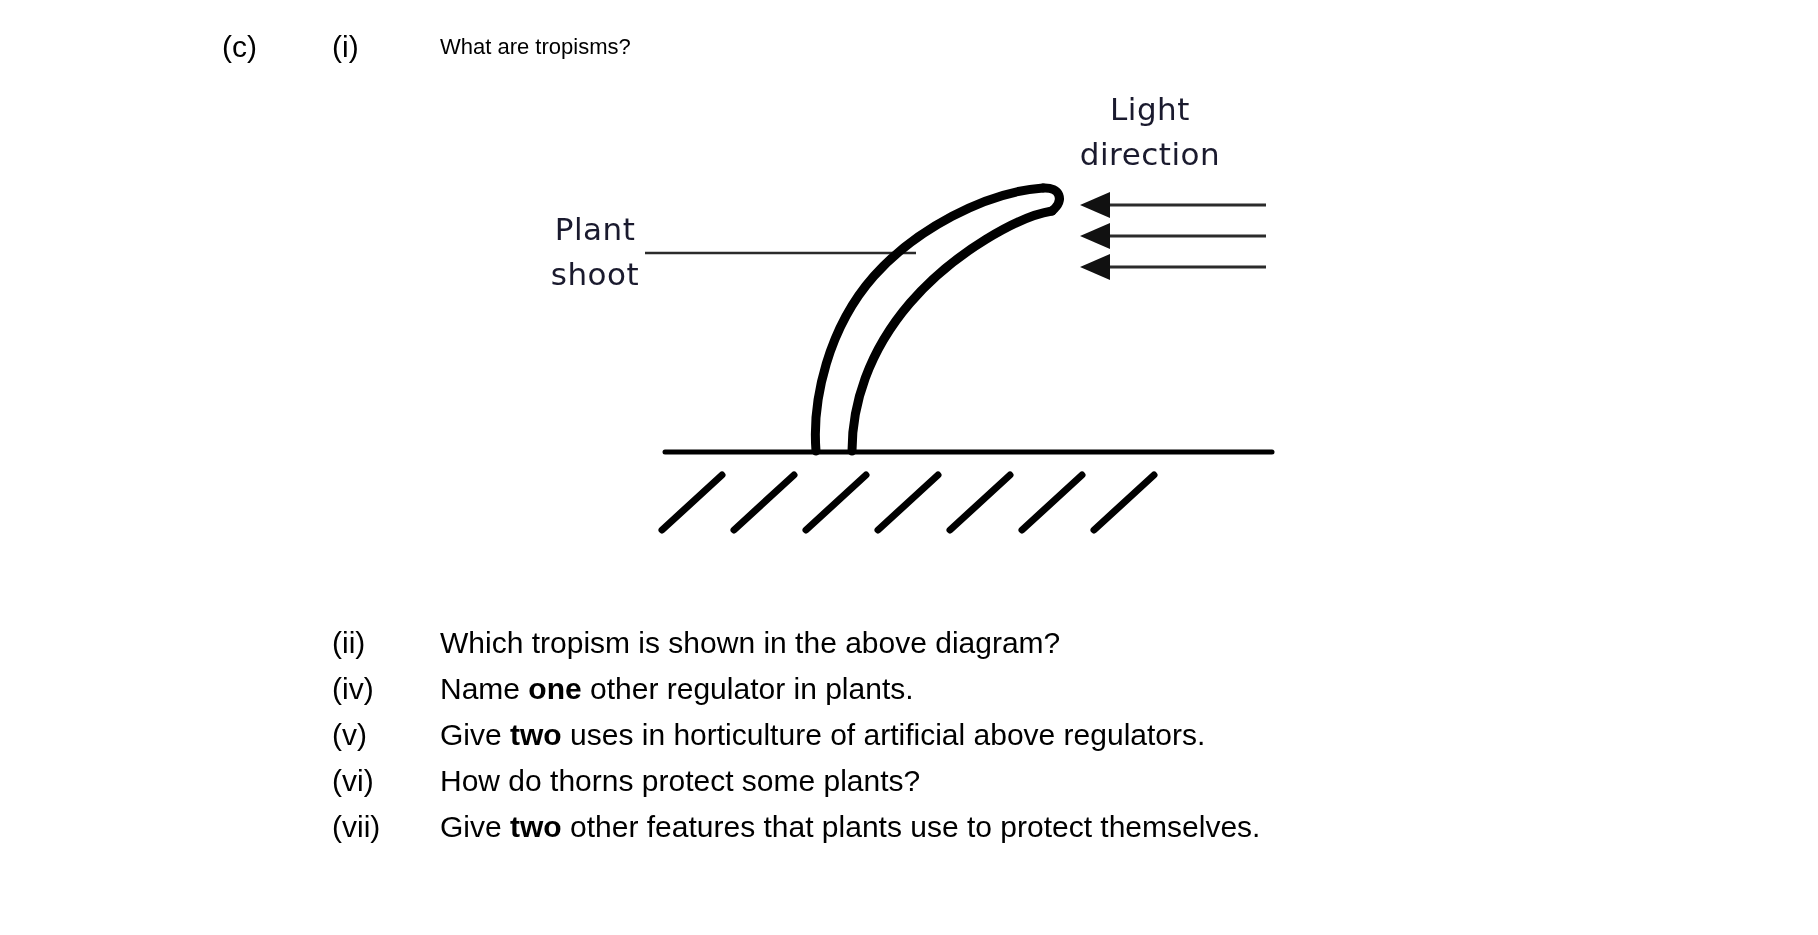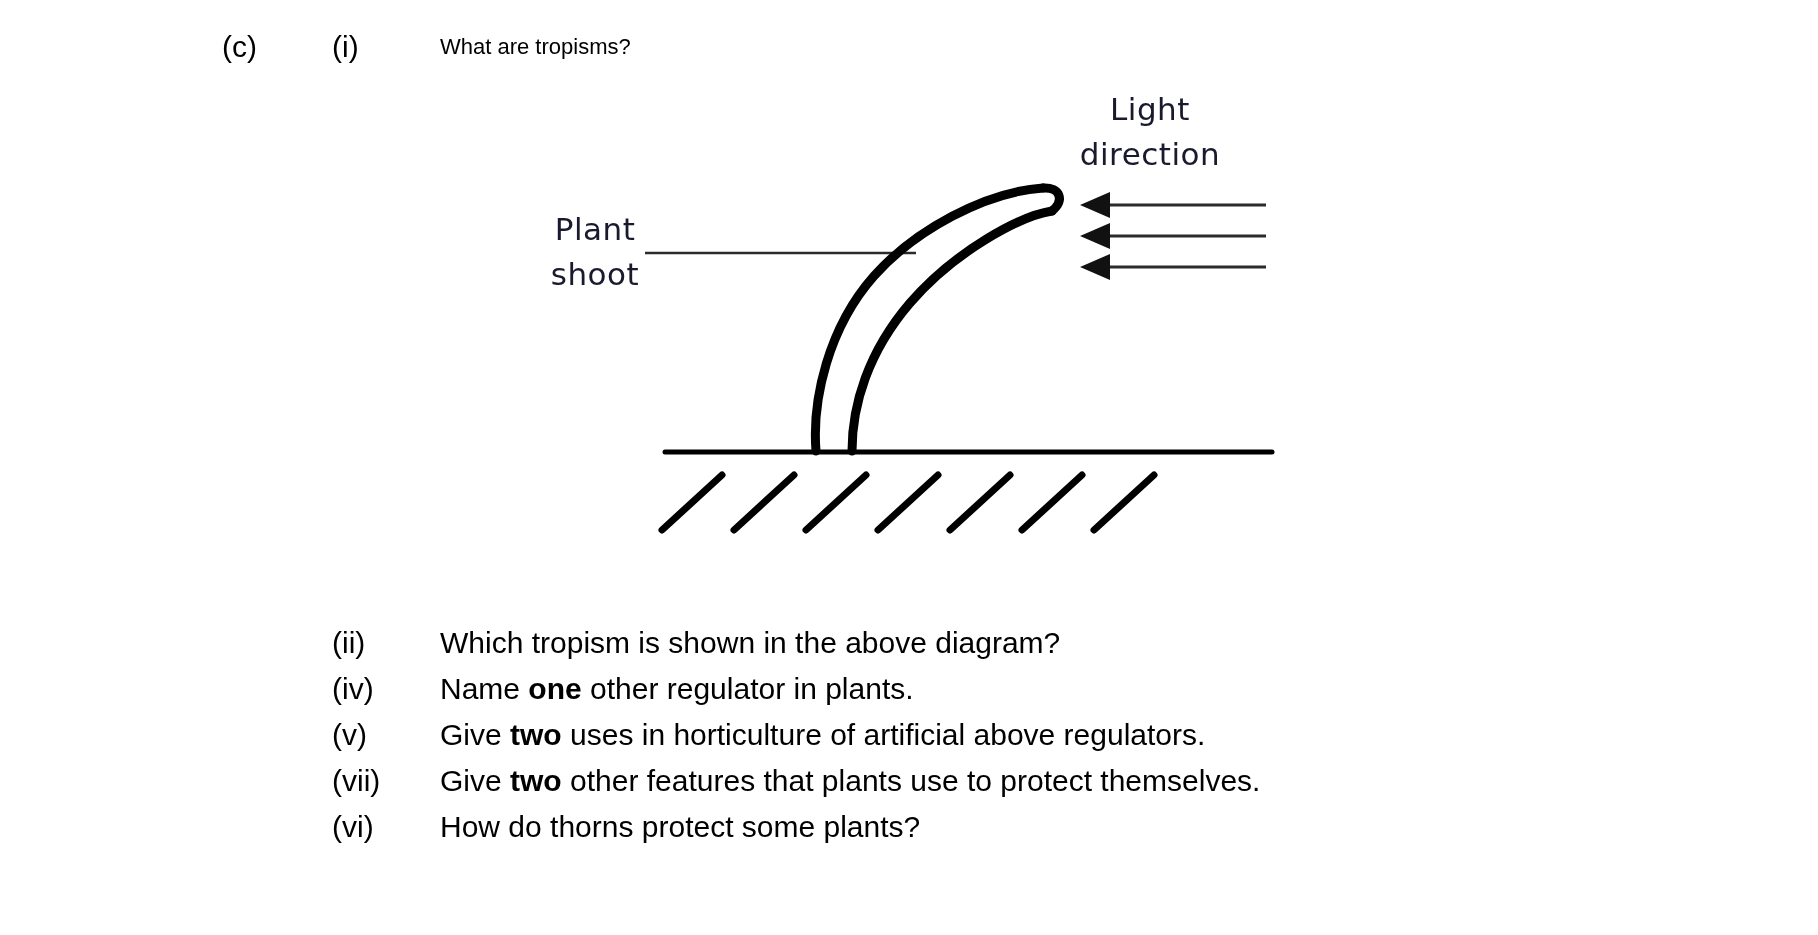--- a/index.html
+++ b/index.html
@@ -163,20 +163,20 @@
     </div>
     <div class="q-row">
       <span class="q-num">(iv)</span>
       <span class="q-body"><span>Name </span><b>one</b><span> other regulator in plants.</span></span>
     </div>
     <div class="q-row">
       <span class="q-num">(v)</span>
       <span class="q-body"><span>Give </span><b>two</b><span> uses in horticulture of artificial above regulators.</span></span>
     </div>
     <div class="q-row">
+      <span class="q-num">(vi)</span>
+      <span class="q-body"><span>How do thorns protect some plants?</span></span>
+    </div>
+    <div class="q-row">
       <span class="q-num">(vii)</span>
       <span class="q-body"><span>Give </span><b>two</b><span> other features that plants use to protect themselves.</span></span>
-    </div>
-    <div class="q-row">
-      <span class="q-num">(vi)</span>
-      <span class="q-body"><span>How do thorns protect some plants?</span></span>
     </div>
   </div>
 
 </body></html>

